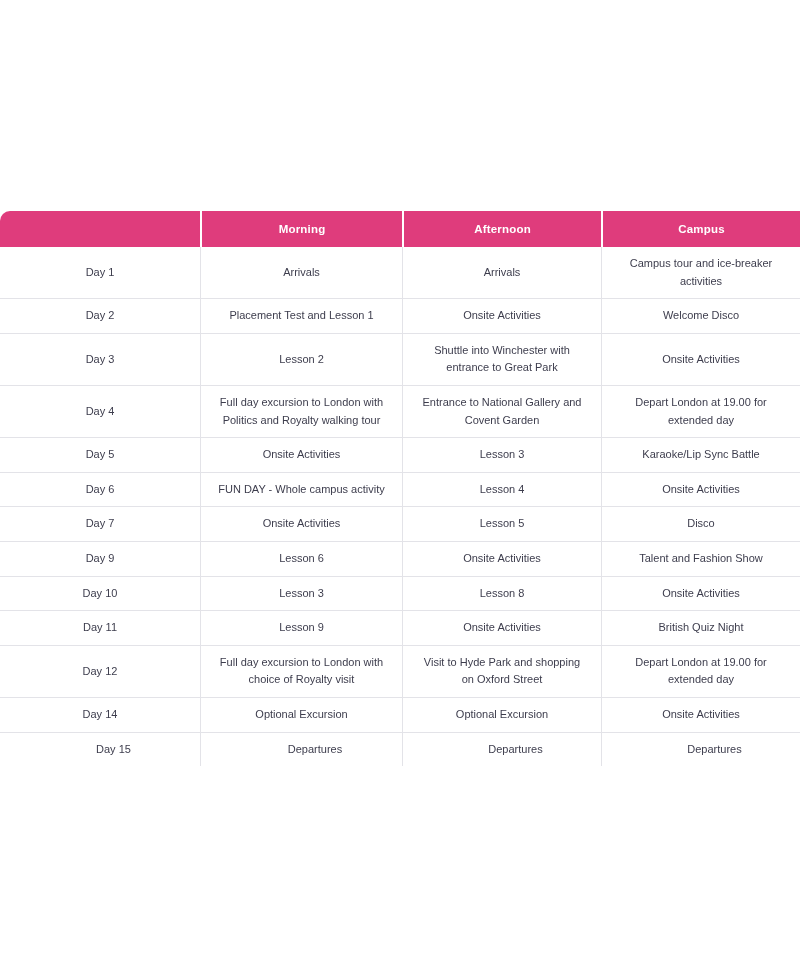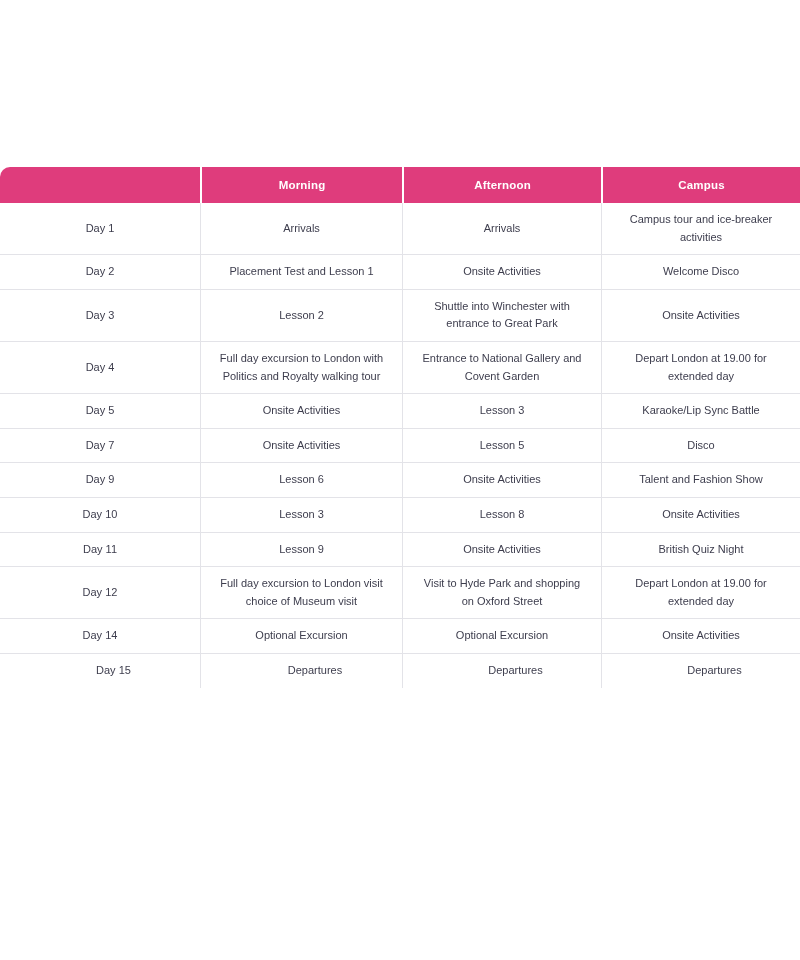--- a/index.html
+++ b/index.html
@@ -19,20 +19,21 @@
     position: absolute;
     top: 167px;
     left: 0;
     width: 800px;
   }
   table.schedule {
     width: 800px;
     border-collapse: separate;
     border-spacing: 0;
     table-layout: fixed;
+    margin-top: 44px;
   }
   thead th {
     background: #DF3C7C;
     color: #ffffff;
     font-size: 11.5px;
     font-weight: 700;
     height: 36px;
     padding: 0;
     text-align: center;
     vertical-align: middle;
@@ -107,20 +108,26 @@
             <td>Entrance to National Gallery and Covent Garden</td>
             <td>Depart London at 19.00 for extended day</td>
           </tr>
           <tr>
             <td>Day 5</td>
             <td>Onsite Activities</td>
             <td>Lesson 3</td>
             <td>Karaoke/Lip Sync Battle</td>
           </tr>
           <tr>
+            <td>Day 6</td>
+            <td>FUN DAY - Whole campus activity</td>
+            <td>Lesson 4</td>
+            <td>Onsite Activities</td>
+          </tr>
+          <tr>
             <td>Day 7</td>
             <td>Onsite Activities</td>
             <td>Lesson 5</td>
             <td>Disco</td>
           </tr>
           <tr>
             <td>Day 9</td>
             <td>Lesson 6</td>
             <td>Onsite Activities</td>
             <td>Talent and Fashion Show</td>
@@ -132,21 +139,21 @@
             <td>Onsite Activities</td>
           </tr>
           <tr>
             <td>Day 11</td>
             <td>Lesson 9</td>
             <td>Onsite Activities</td>
             <td>British Quiz Night</td>
           </tr>
           <tr>
             <td>Day 12</td>
-            <td>Full day excursion to London visit choice of Museum visit</td>
+            <td>Full day excursion to London with choice of Royalty visit</td>
             <td>Visit to Hyde Park and shopping on Oxford Street</td>
             <td>Depart London at 19.00 for extended day</td>
           </tr>
           <tr>
             <td>Day 14</td>
             <td>Optional Excursion</td>
             <td>Optional Excursion</td>
             <td>Onsite Activities</td>
           </tr>
           <tr>

